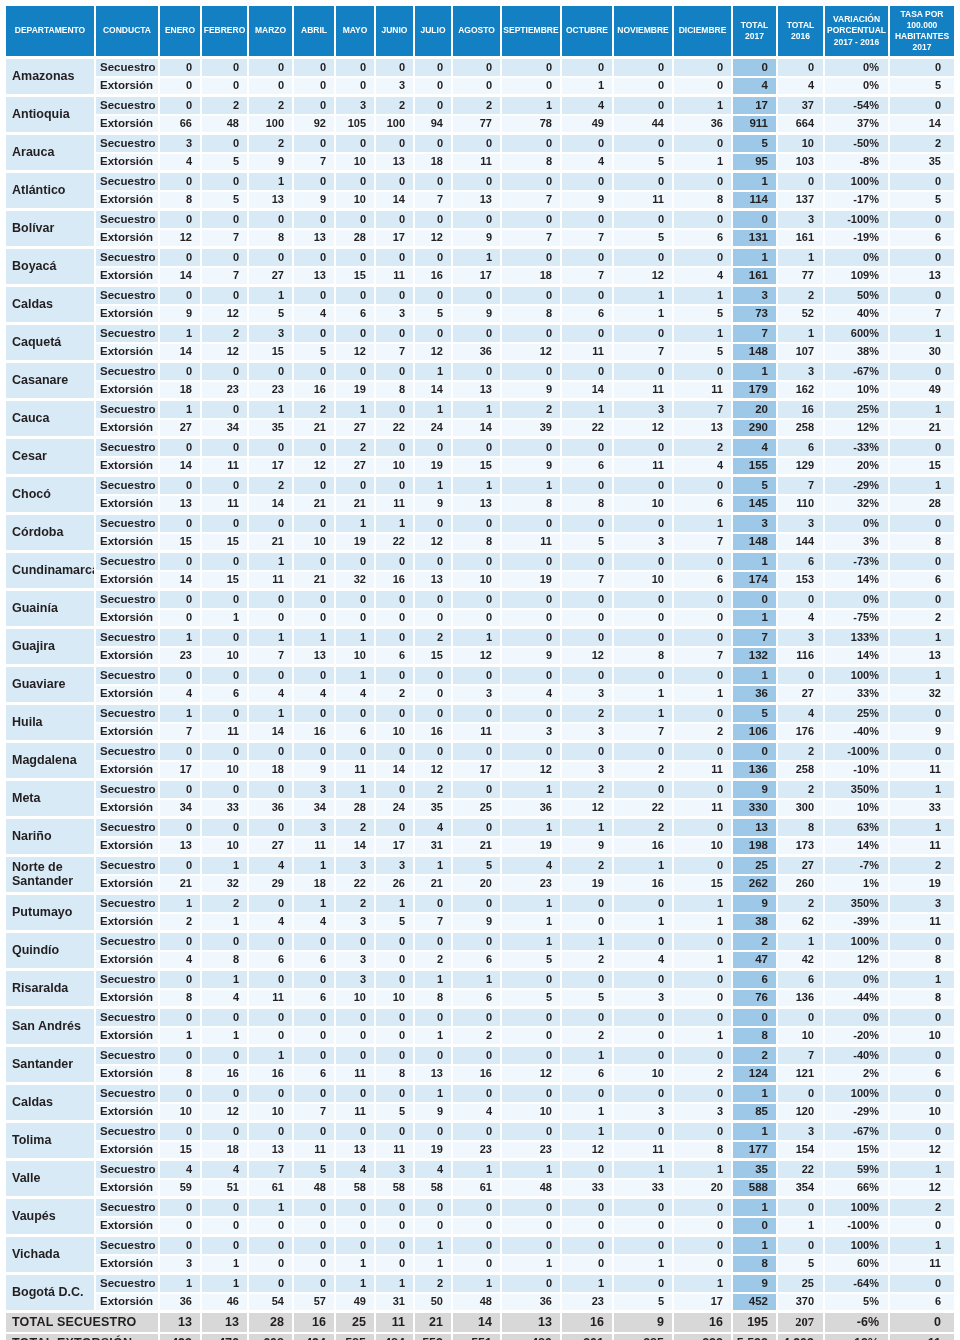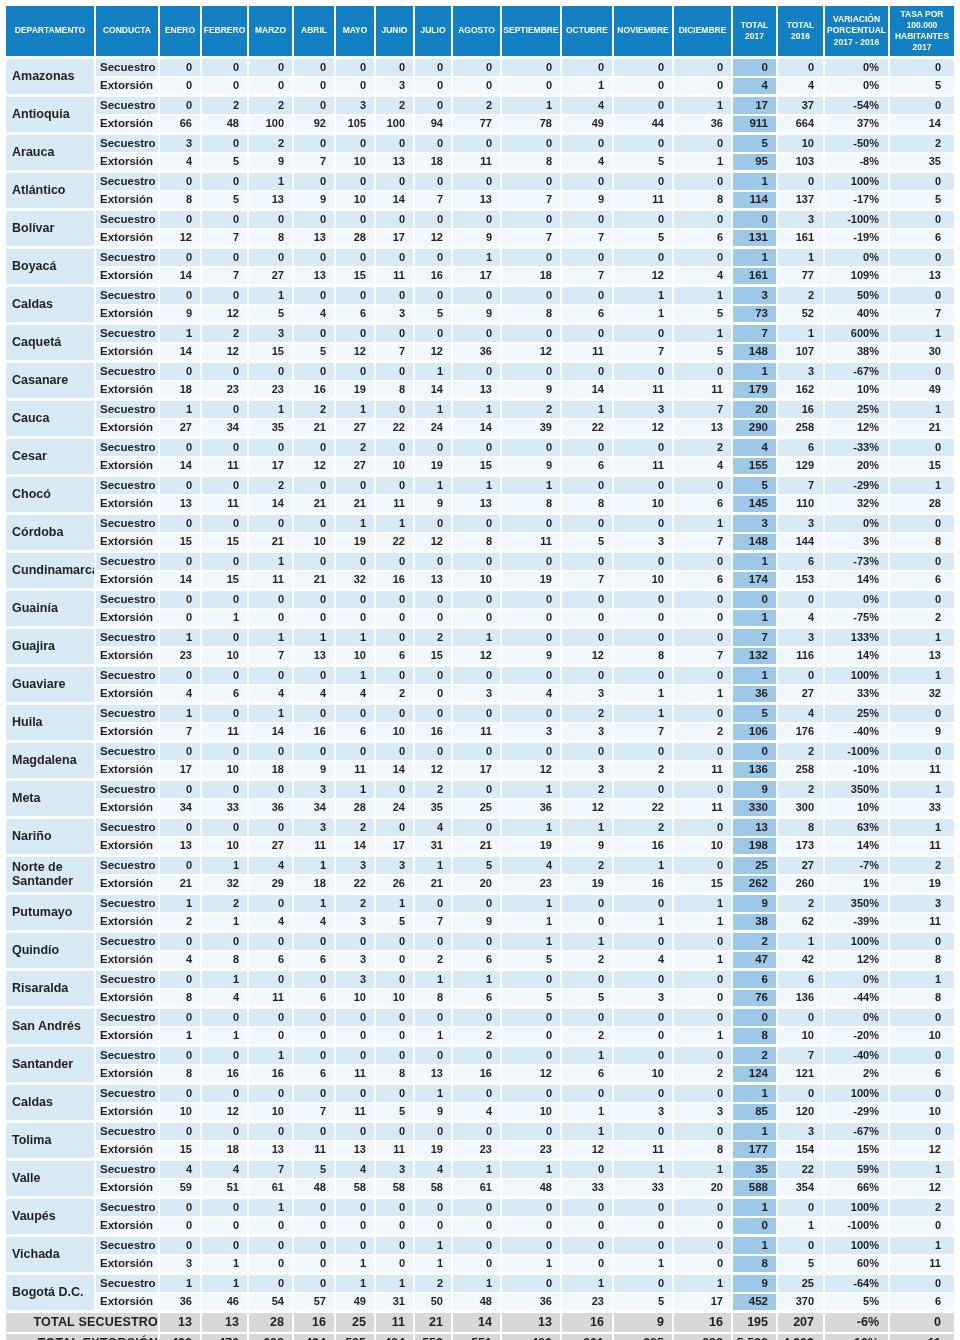--- a/index.html
+++ b/index.html
@@ -82,21 +82,21 @@
   td.c-pct  { text-align: right; padding-right: 9px; }
   td.c-tasa { text-align: right; padding-right: 13px; }
 
   tr.row-total { height: 21px; }
   tr.row-total td {
     background: #d8d8d8 !important;
     font-size: 12.5px;
     border-bottom-width: 2px;
   }
   tr.row-total td.lbl {
-    text-align: right;
+    text-align: left;
     padding-left: 6px;
     letter-spacing: 0.2px;
   }
 </style>
 </head>
 <body>
 
 <table>
   <colgroup>
     <col class="c-dept">
@@ -1436,21 +1436,21 @@
         <td class="c-m" style="background: rgb(216, 216, 216);">16</td>
         <td class="c-m" style="background: rgb(216, 216, 216);">25</td>
         <td class="c-m" style="background: rgb(216, 216, 216);">11</td>
         <td class="c-m" style="background: rgb(216, 216, 216);">21</td>
         <td class="c-m" style="background: rgb(216, 216, 216);">14</td>
         <td class="c-m" style="background: rgb(216, 216, 216);">13</td>
         <td class="c-m" style="background: rgb(216, 216, 216);">16</td>
         <td class="c-m" style="background: rgb(216, 216, 216);">9</td>
         <td class="c-m" style="background: rgb(216, 216, 216);">16</td>
         <td class="c-t17" style="background: rgb(216, 216, 216);">195</td>
-        <td class="c-t16" style="background: rgb(216, 216, 216);">207</td>
+        <td class="c-t16" style="background: rgb(216, 216, 216); font-family: Liberation Serif, serif;">207</td>
         <td class="c-pct" style="background: rgb(216, 216, 216);">-6%</td>
         <td class="c-tasa" style="background: rgb(216, 216, 216);">0</td>
       </tr>
       <tr class="row-total">
         <td class="lbl" colspan="2">TOTAL EXTORSIÓN</td>
         <td class="c-m" style="background: rgb(216, 216, 216);">493</td>
         <td class="c-m" style="background: rgb(216, 216, 216);">476</td>
         <td class="c-m" style="background: rgb(216, 216, 216);">608</td>
         <td class="c-m" style="background: rgb(216, 216, 216);">494</td>
         <td class="c-m" style="background: rgb(216, 216, 216);">585</td>

